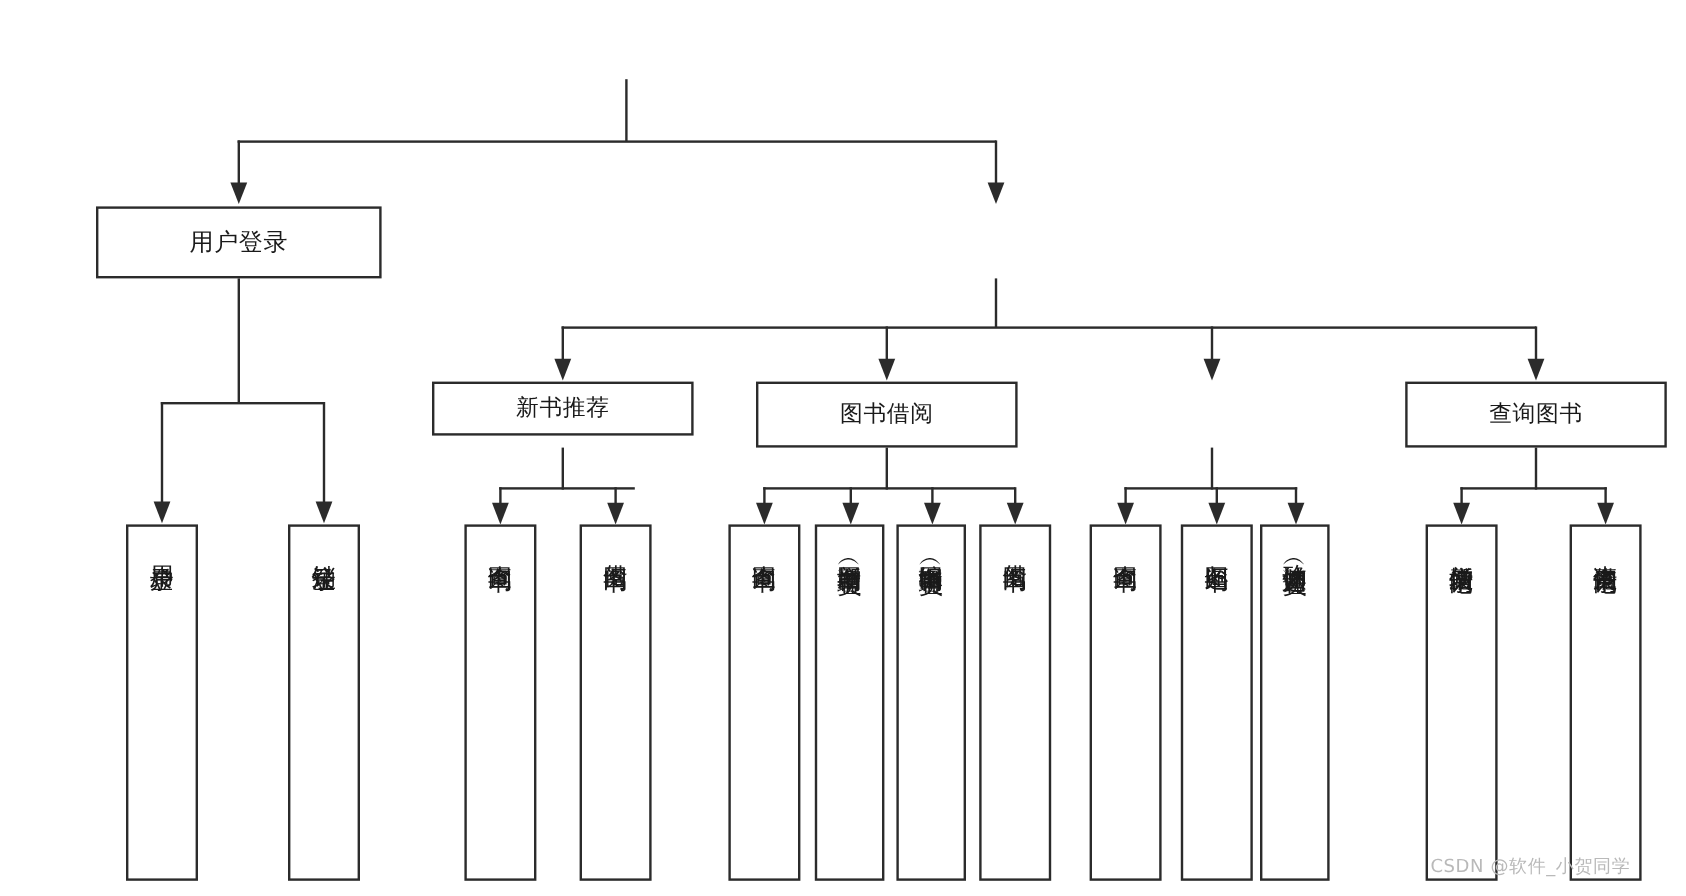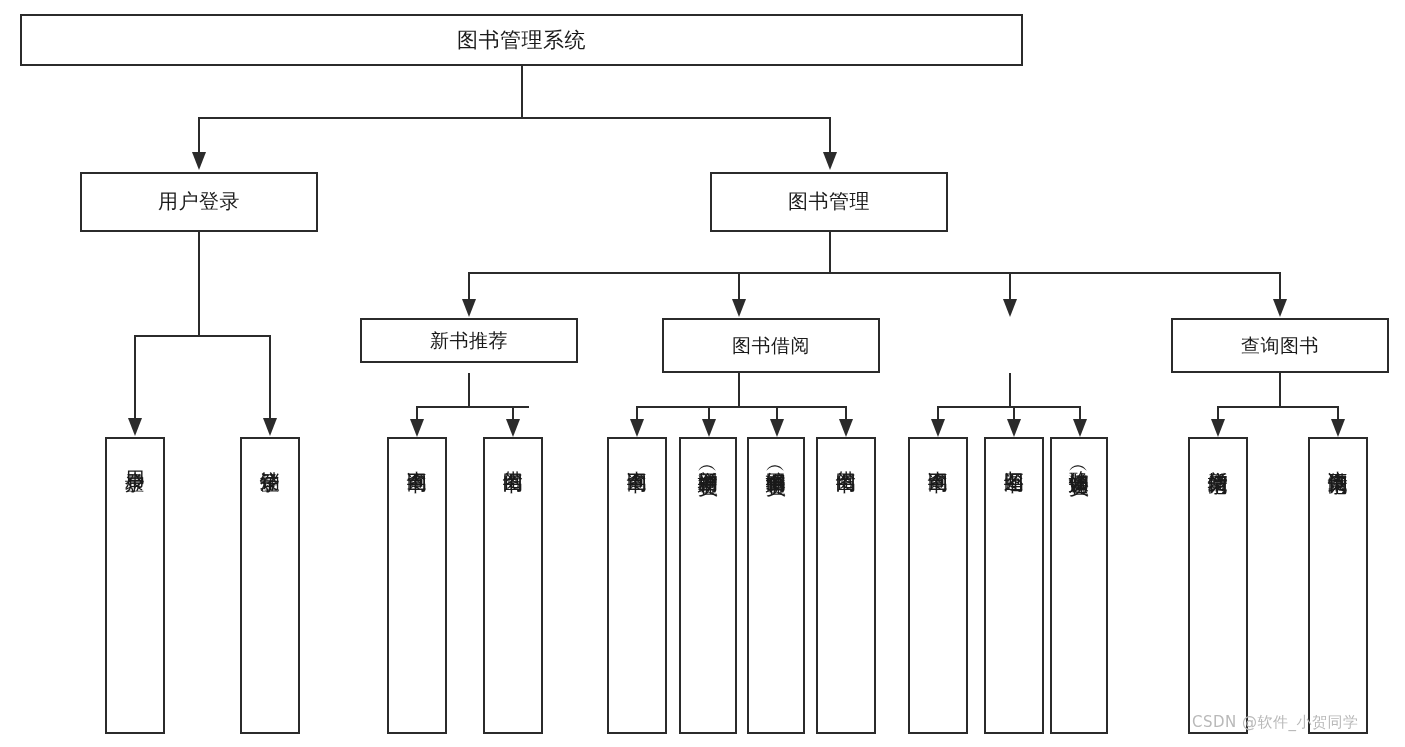--- a/index.html
+++ b/index.html
@@ -68,36 +68,30 @@
     color: #b9b9b9;
     white-space: nowrap;
     letter-spacing: 0.5px;
   }
 </style>
 </head>
 <body>
 
 <div id="canvas">
 
-  <div class="node root" style="left:20px; top:14px; width:1003px; height:52px;">
-    <span class="label">图书管理系统</span>
-  </div>
 
   <div class="conn v" style="left:521px; top:66px; height:52px;"></div>
   <div class="conn h" style="left:198px; top:117px; width:632px;"></div>
   <div class="conn v" style="left:198px; top:117px; height:36px;"></div>
   <div class="arrow" style="left:192px; top:152px;"></div>
   <div class="conn v" style="left:829px; top:117px; height:36px;"></div>
   <div class="arrow" style="left:823px; top:152px;"></div>
 
   <div class="node lvl1" style="left:80px; top:172px; width:238px; height:60px;">
     <span class="label">用户登录</span>
-  </div>
-  <div class="node lvl1" style="left:710px; top:172px; width:238px; height:60px;">
-    <span class="label">图书管理</span>
   </div>
 
   <div class="conn v" style="left:198px; top:232px; height:104px;"></div>
   <div class="conn h" style="left:134px; top:335px; width:136px;"></div>
   <div class="conn v" style="left:134px; top:335px; height:84px;"></div>
   <div class="arrow" style="left:128px; top:418px;"></div>
   <div class="conn v" style="left:269px; top:335px; height:84px;"></div>
   <div class="arrow" style="left:263px; top:418px;"></div>
 
   <div class="conn v" style="left:829px; top:232px; height:41px;"></div>
@@ -107,21 +101,21 @@
   <div class="conn v" style="left:738px; top:272px; height:28px;"></div>
   <div class="arrow" style="left:732px; top:299px;"></div>
   <div class="conn v" style="left:1009px; top:272px; height:28px;"></div>
   <div class="arrow" style="left:1003px; top:299px;"></div>
   <div class="conn v" style="left:1279px; top:272px; height:28px;"></div>
   <div class="arrow" style="left:1273px; top:299px;"></div>
 
   <div class="node lvl2" style="left:360px; top:318px; width:218px; height:45px;">
     <span class="label">新书推荐</span>
   </div>
-  <div class="node lvl2" style="left:630px; top:318px; width:218px; height:55px;margin-left:32px;">
+  <div class="node lvl2" style="left:630px; top:318px; width:218px; height:55px;">
     <span class="label">图书借阅</span>
   </div>
   <div class="node lvl2" style="left:1171px; top:318px; width:218px; height:55px;">
     <span class="label">查询图书</span>
   </div>
 
   <div class="conn v" style="left:468px; top:373px; height:35px;"></div>
   <div class="conn h" style="left:416px; top:406px; width:113px;"></div>
   <div class="conn v" style="left:416px; top:406px; height:14px;"></div>
   <div class="arrow" style="left:410px; top:419px;"></div>

